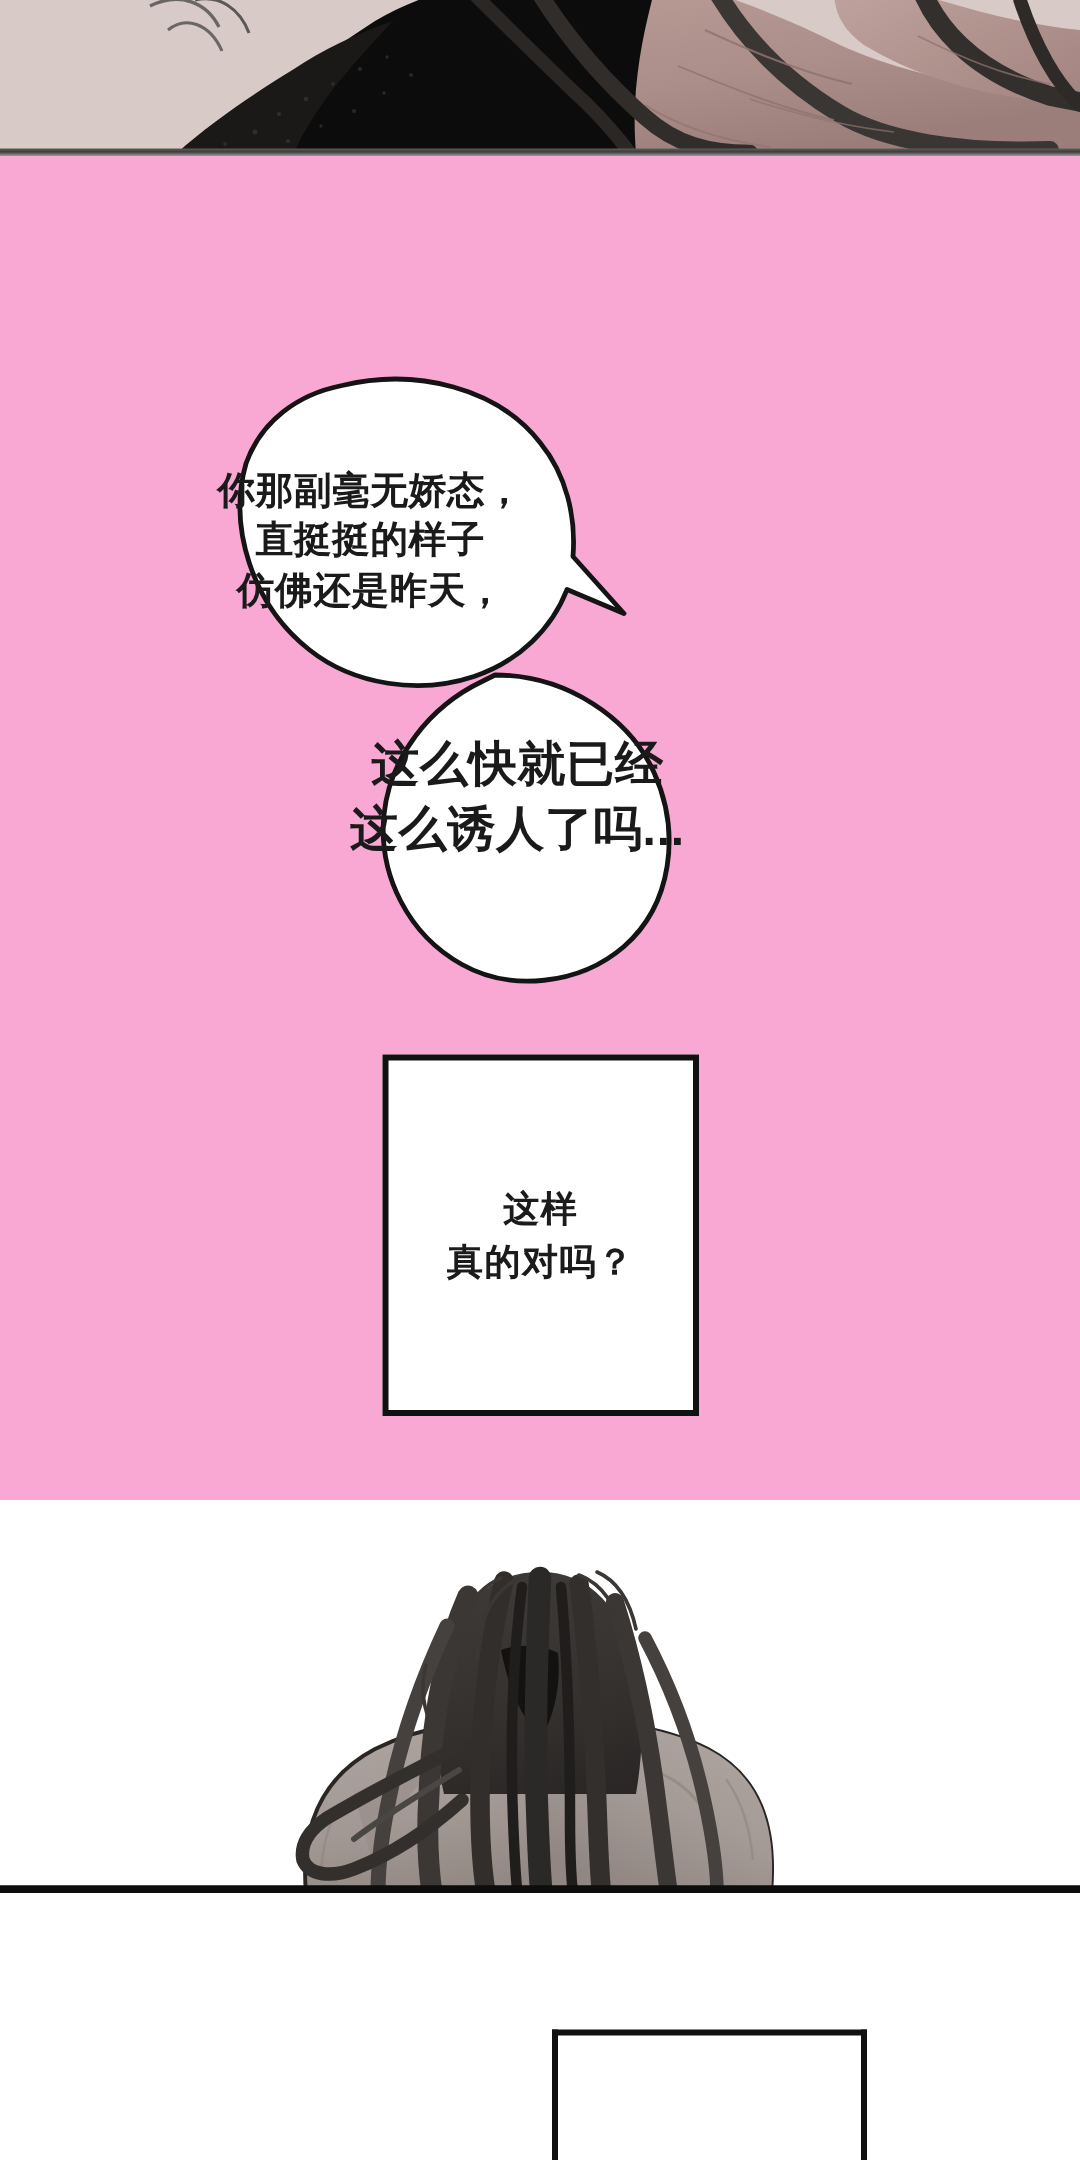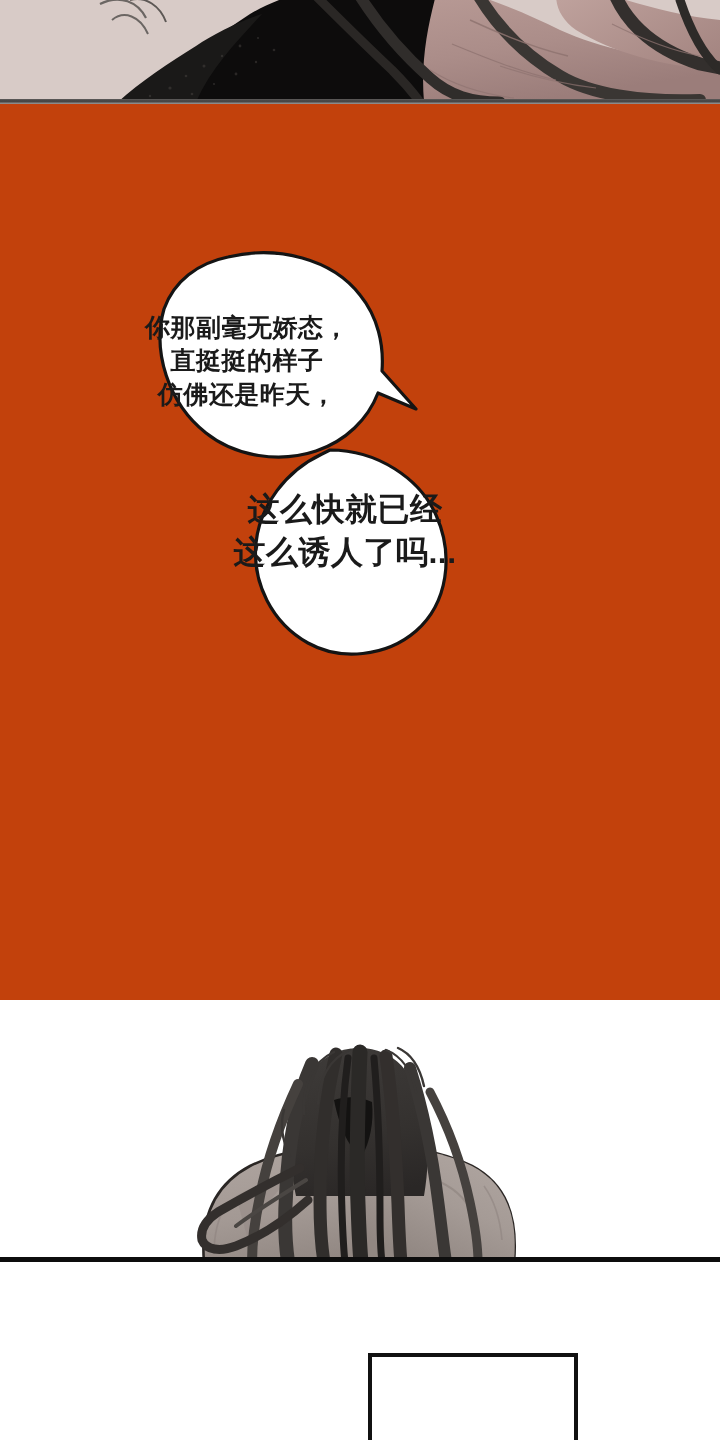--- a/index.html
+++ b/index.html
@@ -13,21 +13,21 @@
     position: relative;
     overflow: hidden;
     font-family: "Liberation Sans", "DejaVu Sans", sans-serif;
   }
 
   .page {
     position: absolute;
     inset: 0;
     width: 720px;
     height: 1049px;
-    background: #c2410c;
+    background: #f9a8d4;
   }
 
   
   .panel-top {
     position: absolute;
     left: 0;
     top: 0;
     width: 720px;
     height: 102px;
     overflow: hidden;
@@ -220,20 +220,24 @@
     </svg>
 
     <div class="bubble-text bubble-text-upper">你那副毫无娇态，
 直挺挺的样子
 仿佛还是昨天，</div>
 
     <div class="bubble-text bubble-text-lower">这么快就已经
 这么诱人了吗...</div>
   </div>
 
+  <div class="thought-box">
+    <div class="thought-box-text">这样
+真的对吗？</div>
+  </div>
 
   <div class="panel-figure">
     <svg width="720" height="262" viewBox="0 0 720 262" xmlns="http://www.w3.org/2000/svg">
       <defs>
         <linearGradient id="shoulderL" x1="0" y1="0" x2="0.5" y2="1">
           <stop offset="0%" stop-color="#b0a6a1"></stop>
           <stop offset="55%" stop-color="#a39994"></stop>
           <stop offset="100%" stop-color="#8f8580"></stop>
         </linearGradient>
         <linearGradient id="shoulderR" x1="1" y1="0" x2="0.4" y2="1">

